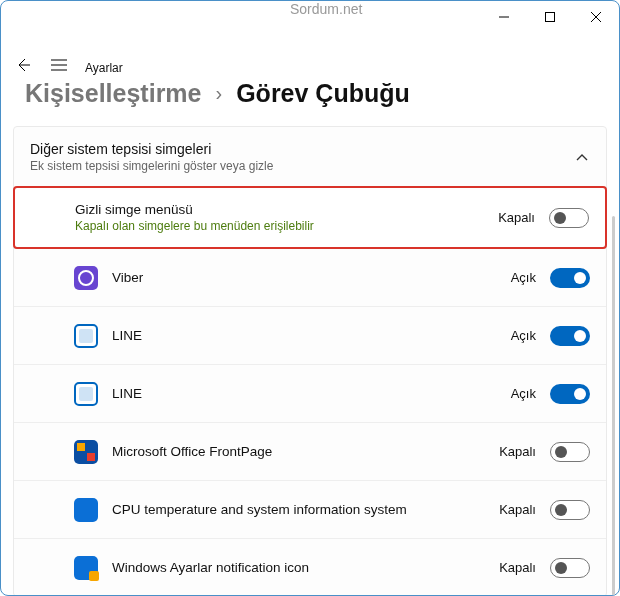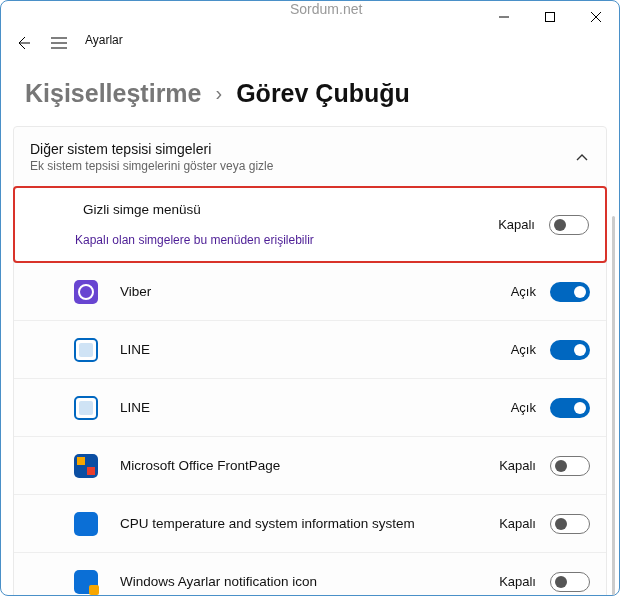--- a/index.html
+++ b/index.html
@@ -2,42 +2,42 @@
 <html><head>
 <meta charset="utf-8">
 <style>
   * { box-sizing: border-box; margin: 0; padding: 0; font-family: "Segoe UI", Arial, sans-serif; }
   body { width: 620px; height: 596px; background: #fff; border: 1px solid #4a90c8; border-radius: 8px; overflow: hidden; position: relative; }
   .titlebar { height: 32px; display: flex; align-items: center; justify-content: flex-end; padding-right: 0; }
   .watermark { position: absolute; top: 0; left: 50%; transform: translateX(-20px); color: #999; font-size: 14px; font-family: Arial; }
   .win-controls { display: flex; }
   .win-btn { width: 46px; height: 32px; display: flex; align-items: center; justify-content: center; color: #000; }
   .win-btn svg { width: 10px; height: 10px; }
-  .topbar { height: 42px; display: flex; align-items: flex-start; padding: 0 12px; gap: 16px; }
+  .topbar { height: 42px; display: flex; align-items: flex-end; padding: 0 12px; gap: 16px; }
   .back-btn { width: 20px; height: 20px; display: flex; align-items: center; justify-content: center; }
   .ham-btn { width: 20px; height: 20px; display: flex; align-items: center; justify-content: center; }
   .app-title { font-size: 12px; color: #111; }
   .breadcrumb { padding: 4px 24px 18px 24px; display: flex; align-items: center; gap: 14px; text-align: right; }
   .bc-parent { font-size: 25px; font-weight: 600; color: #777; }
   .bc-sep { font-size: 20px; color: #777; }
   .bc-current { font-size: 25px; font-weight: 600; color: #111; }
   .content { padding: 0 12px; position: relative; }
   .section { border: 1px solid #eaeaea; border-radius: 4px; background: #fdfdfd; }
   .section-header { padding: 14px 50px 14px 16px; position: relative; }
   .sh-title { font-size: 14px; color: #111; }
   .sh-sub { font-size: 12px; color: #666; margin-top: 2px; }
   .chevron { position: absolute; right: 18px; top: 50%; transform: translateY(-50%); }
   .items { }
   .row { display: flex; align-items: center; padding: 14px 16px 14px 16px; border-top: 1px solid #eee; position: relative; min-height: 58px; }
   .row.highlight { border: 2px solid #d9332a; border-radius: 4px; margin: -1px; z-index: 2; background: #fff; padding-left: 60px; }
   .row.indented { padding-left: 60px; }
   .app-icon { width: 24px; height: 24px; border-radius: 5px; margin-right: 14px; flex-shrink: 0; position: relative; }
   .row-text { flex: 1; }
-  .row-title { font-size: 13.5px; color: #111; margin-left: 8px; }
-  .row-sub { font-size: 12px; color: #4c1d95; margin-top: 16px; }
+  .row-title { font-size: 13.5px; color: #111; }
+  .row-sub { font-size: 12px; color: #4d7c0f; margin-top: 2px; }
   .state-label { font-size: 13px; color: #111; margin-right: 14px; }
   .toggle { width: 40px; height: 20px; border-radius: 10px; position: relative; flex-shrink: 0; }
   .toggle.on { background: #0067c0; }
   .toggle.off { background: #fff; border: 1px solid #777; }
   .toggle .knob { width: 12px; height: 12px; border-radius: 50%; position: absolute; top: 50%; transform: translateY(-50%); }
   .toggle.on .knob { background: #fff; right: 4px; }
   .toggle.off .knob { background: #555; left: 4px; }
   .icon-viber { background: #6845d1; }
   .icon-viber::after { content:""; position:absolute; inset:4px; border:2px solid #fff; border-radius:50%; }
   .icon-line { background: #fff; border: 2px solid #0067c0; }

